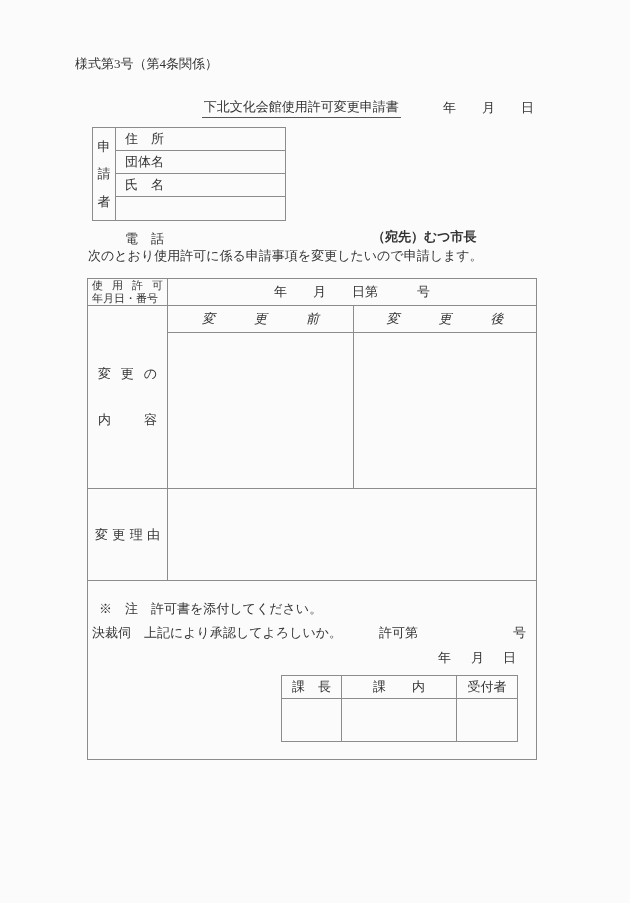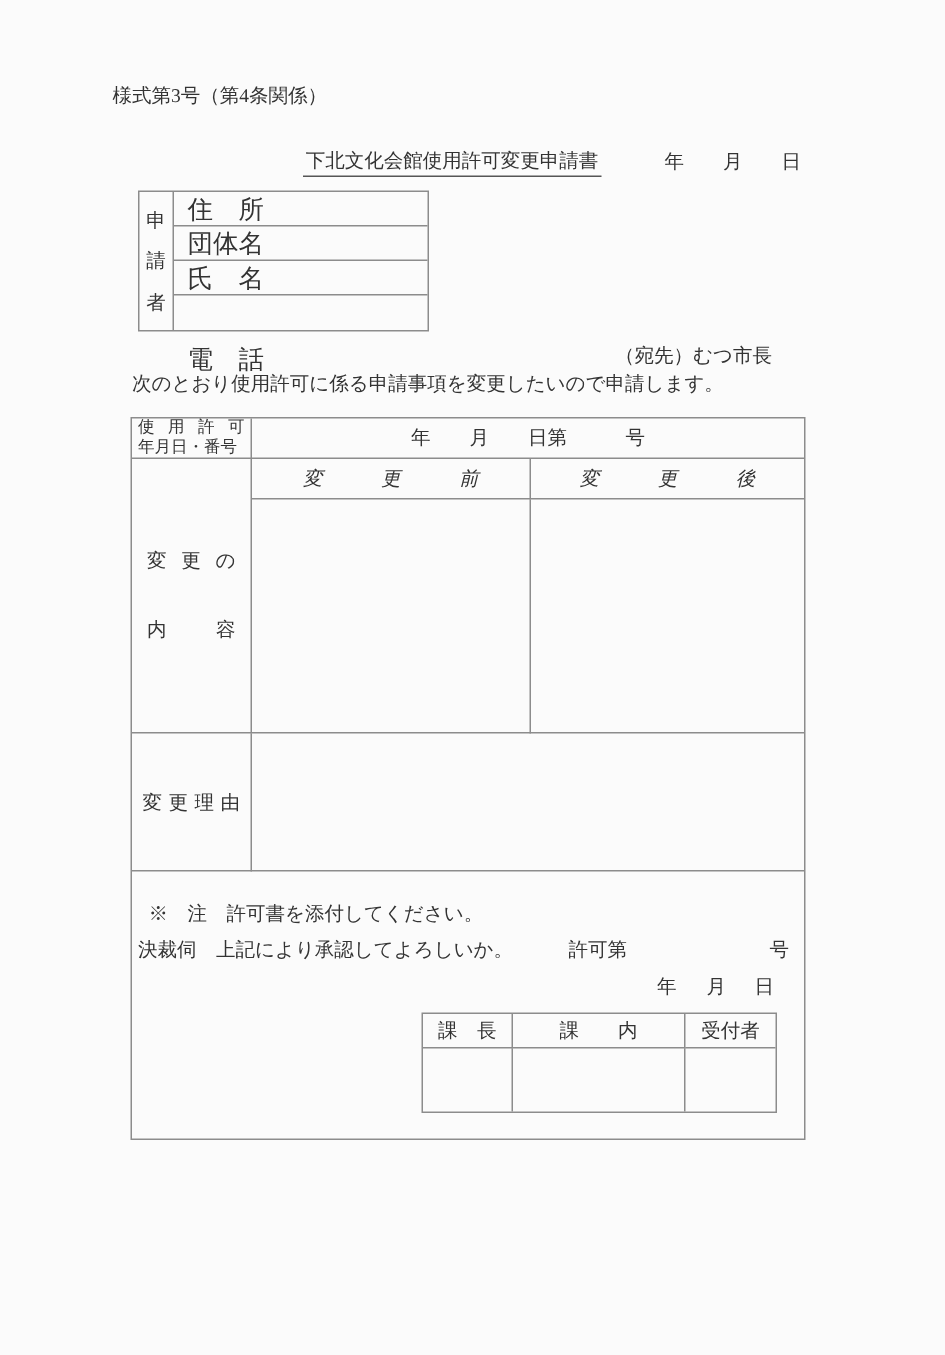--- a/index.html
+++ b/index.html
@@ -44,26 +44,26 @@
     border-right: 1px solid #8c8c8c;
     display: flex; flex-direction: column;
     justify-content: space-evenly; align-items: center;
     font-size: 13px;
   }
   #applicant-table .field-cell {
     grid-column: 2;
     border-bottom: 1px solid #8c8c8c;
     display: flex; align-items: center;
     padding-left: 9px;
-    font-size: 17px;
+    font-size: 13px;
     font-family: Liberation Mono, monospace;
   }
   #applicant-table .field-cell:last-child { border-bottom: none; margin-top: 42px; }
 
-  #addressee { left: 410px; top: 229px; }
+  #addressee { left: 372px; top: 229px; font-weight: bold; }
   #intro-line { left: 88px; top: 248px; }
 
   
   #main-table {
     left: 87px; top: 278px;
     display: grid;
     grid-template-columns: 80px 186px 182px;
     grid-template-rows: 27px 27px 156px 92px 178px;
     border: 1px solid #8c8c8c;
     background: #fbfbfb;

